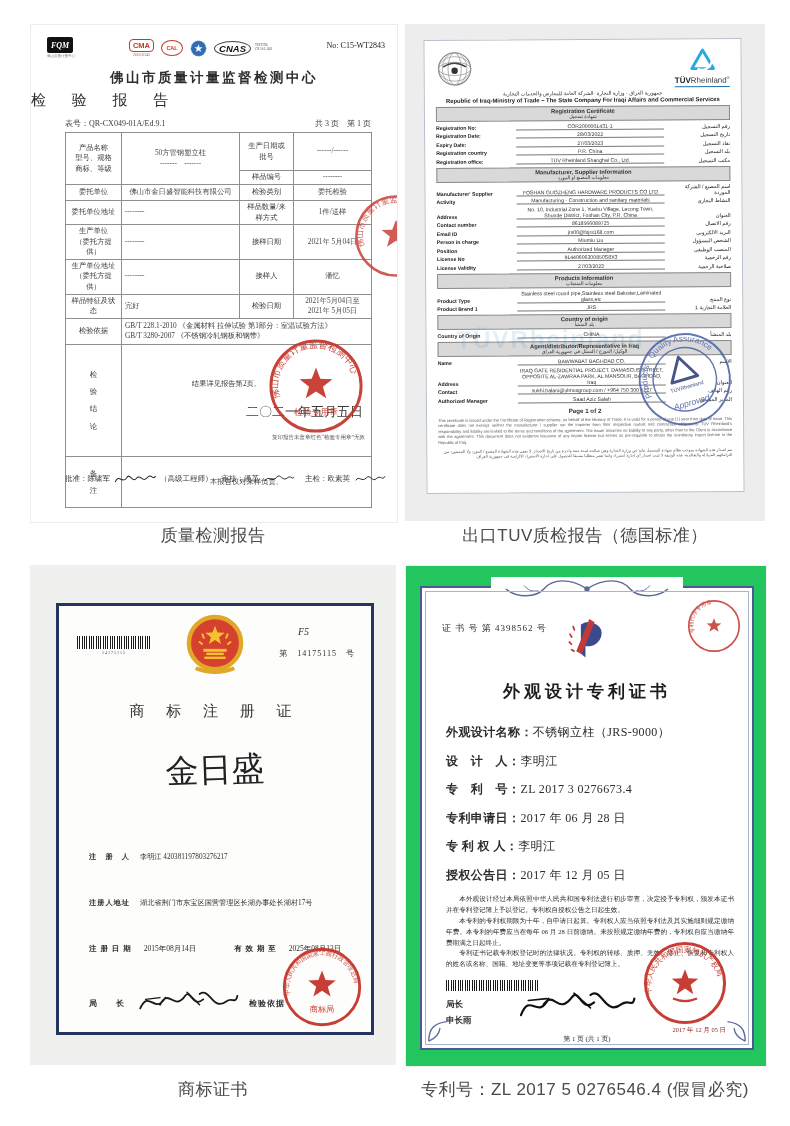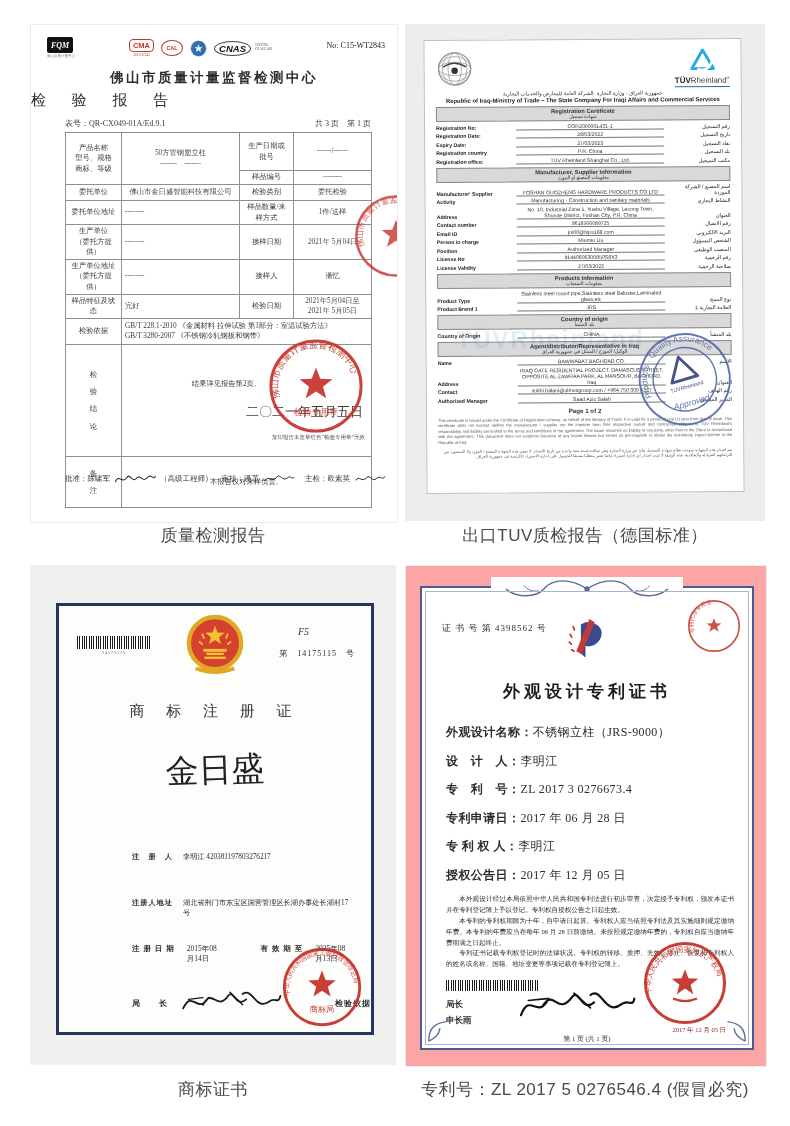--- a/index.html
+++ b/index.html
@@ -67,27 +67,27 @@
   .c-mark{left:30px;top:565px;width:366px;height:500px;background:#f0f0ee;}
   .m-doc{position:absolute;left:26px;top:38px;width:312px;height:426px;background:#fdfdfc;border:3px solid #26355f;font-family:"Liberation Serif",serif;color:#2e2e2e;}
   .m-barcode{position:absolute;left:18px;top:30px;width:74px;height:13px;}
   .m-barcode-num{position:absolute;left:18px;top:44px;width:74px;text-align:center;font-size:4px;color:#444;letter-spacing:1px;}
   .m-emblem{position:absolute;left:50%;top:8px;transform:translateX(-50%);}
   .m-f5{position:absolute;right:62px;top:20px;font-size:10px;font-style:italic;color:#333;}
   .m-no{position:absolute;right:16px;top:42px;font-size:8px;letter-spacing:1px;}
   .m-title{position:absolute;top:96px;left:0;right:0;text-align:center;font-size:15px;letter-spacing:9px;color:#333;}
   .m-mark{position:absolute;top:142px;left:0;right:0;text-align:center;font-size:33px;color:#222;transform:rotate(-2deg);}
   .m-row{position:absolute;left:30px;right:20px;display:flex;gap:10px;font-size:7.2px;align-items:baseline;}
-  .m-lab{font-weight:bold;flex:none;letter-spacing:1px;margin-left:43px;}
+  .m-lab{font-weight:bold;flex:none;letter-spacing:1px;}
   .m-dates{position:absolute;left:30px;right:20px;top:338px;display:flex;gap:12px;font-size:7.5px;align-items:baseline;}
   .m-bottom{position:absolute;left:30px;top:378px;display:flex;align-items:center;gap:8px;font-size:8px;}
   .m-seal{right:8px;top:340px;width:82px;height:82px;opacity:.95;}
 
   
-  .c-patent{left:405px;top:565px;width:360px;height:500px;background:#fca5a5;border:1px solid #f0f0ef;}
+  .c-patent{left:405px;top:565px;width:360px;height:500px;background:#22c55e;border:1px solid #f0f0ef;}
   .p-doc{position:absolute;left:14px;top:20px;width:330px;height:460px;background:#fff;border:2px solid #4a5a94;font-family:"Liberation Serif",serif;color:#2c2c2c;}
   .p-doc::after{content:"";position:absolute;inset:3px;border:1px solid #aab2cf;pointer-events:none;}
   .p-flourish{position:absolute;top:-11px;left:50%;transform:translateX(-50%);background:#fff;padding:0 6px;}
   .p-certno{position:absolute;left:20px;top:34px;font-size:9px;letter-spacing:1px;}
   .p-logo{position:absolute;left:50%;top:26px;transform:translateX(-50%);}
   .p-agent-seal{right:10px;top:10px;width:56px;height:56px;opacity:.85;}
   .p-title{position:absolute;top:92px;left:0;right:0;text-align:center;font-size:17px;font-weight:bold;letter-spacing:4px;color:#1d1d1d;}
   .p-fields{position:absolute;left:24px;top:136px;right:20px;font-size:12px;}
   .p-fields div{margin-bottom:11.5px;letter-spacing:.4px;}
   .p-body{position:absolute;left:24px;right:18px;top:306px;font-size:6.6px;line-height:1.65;text-align:justify;}

